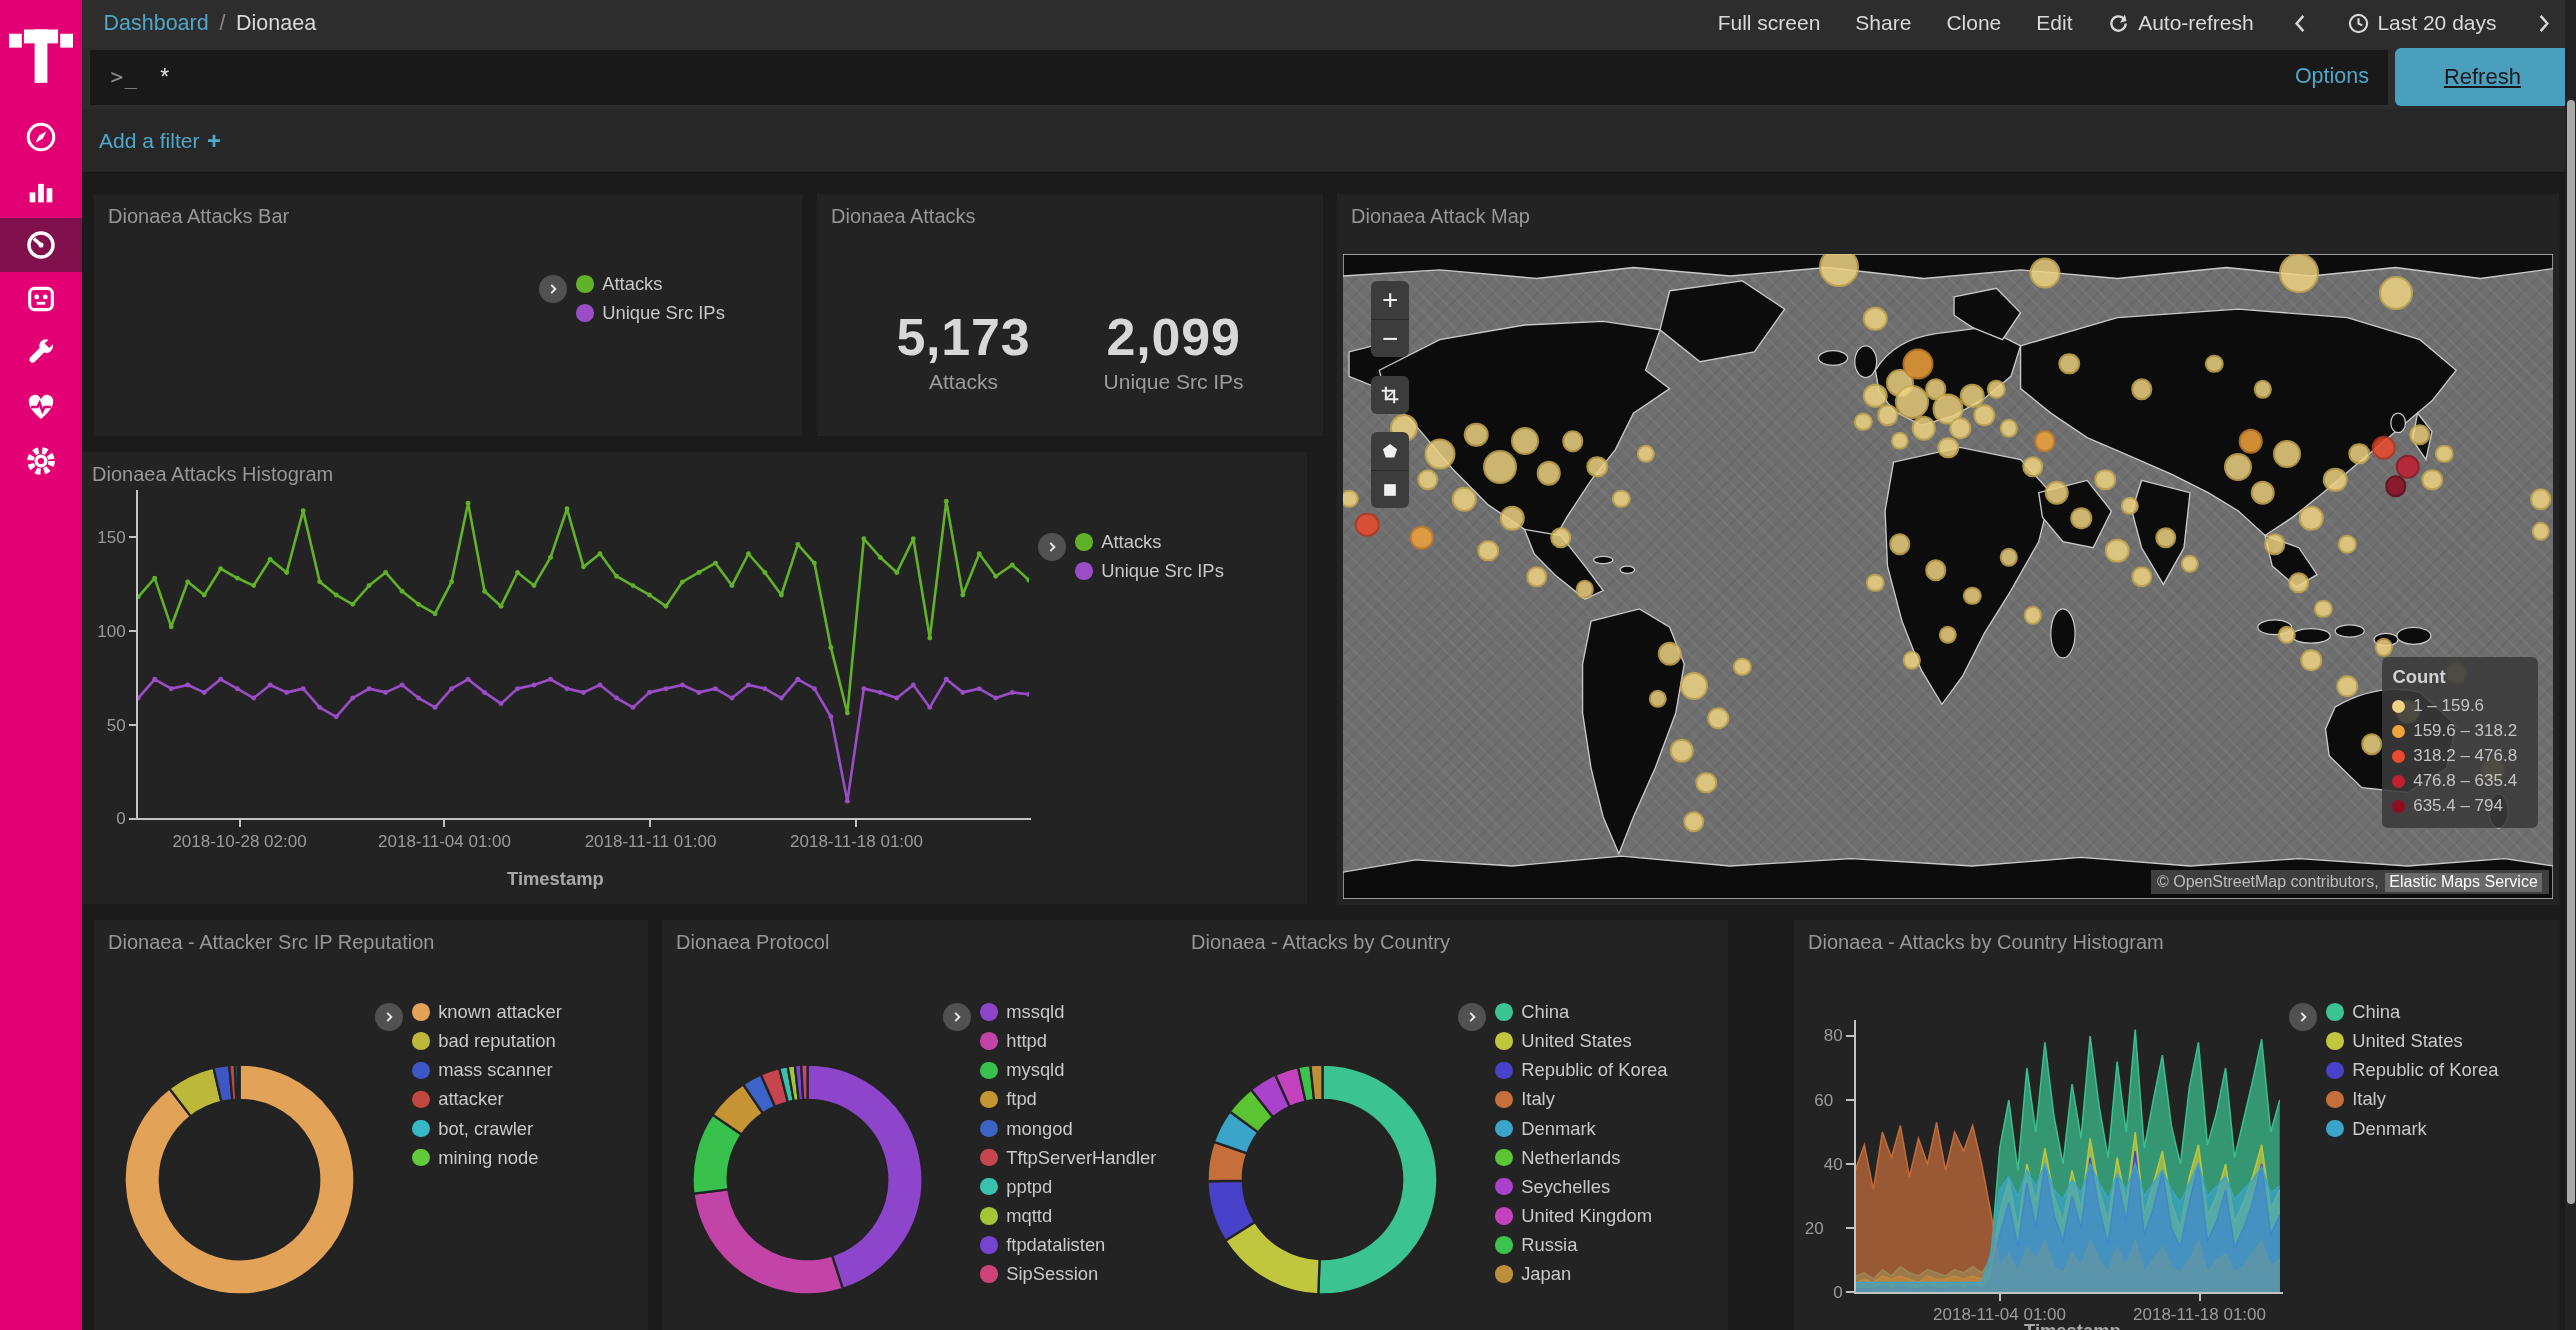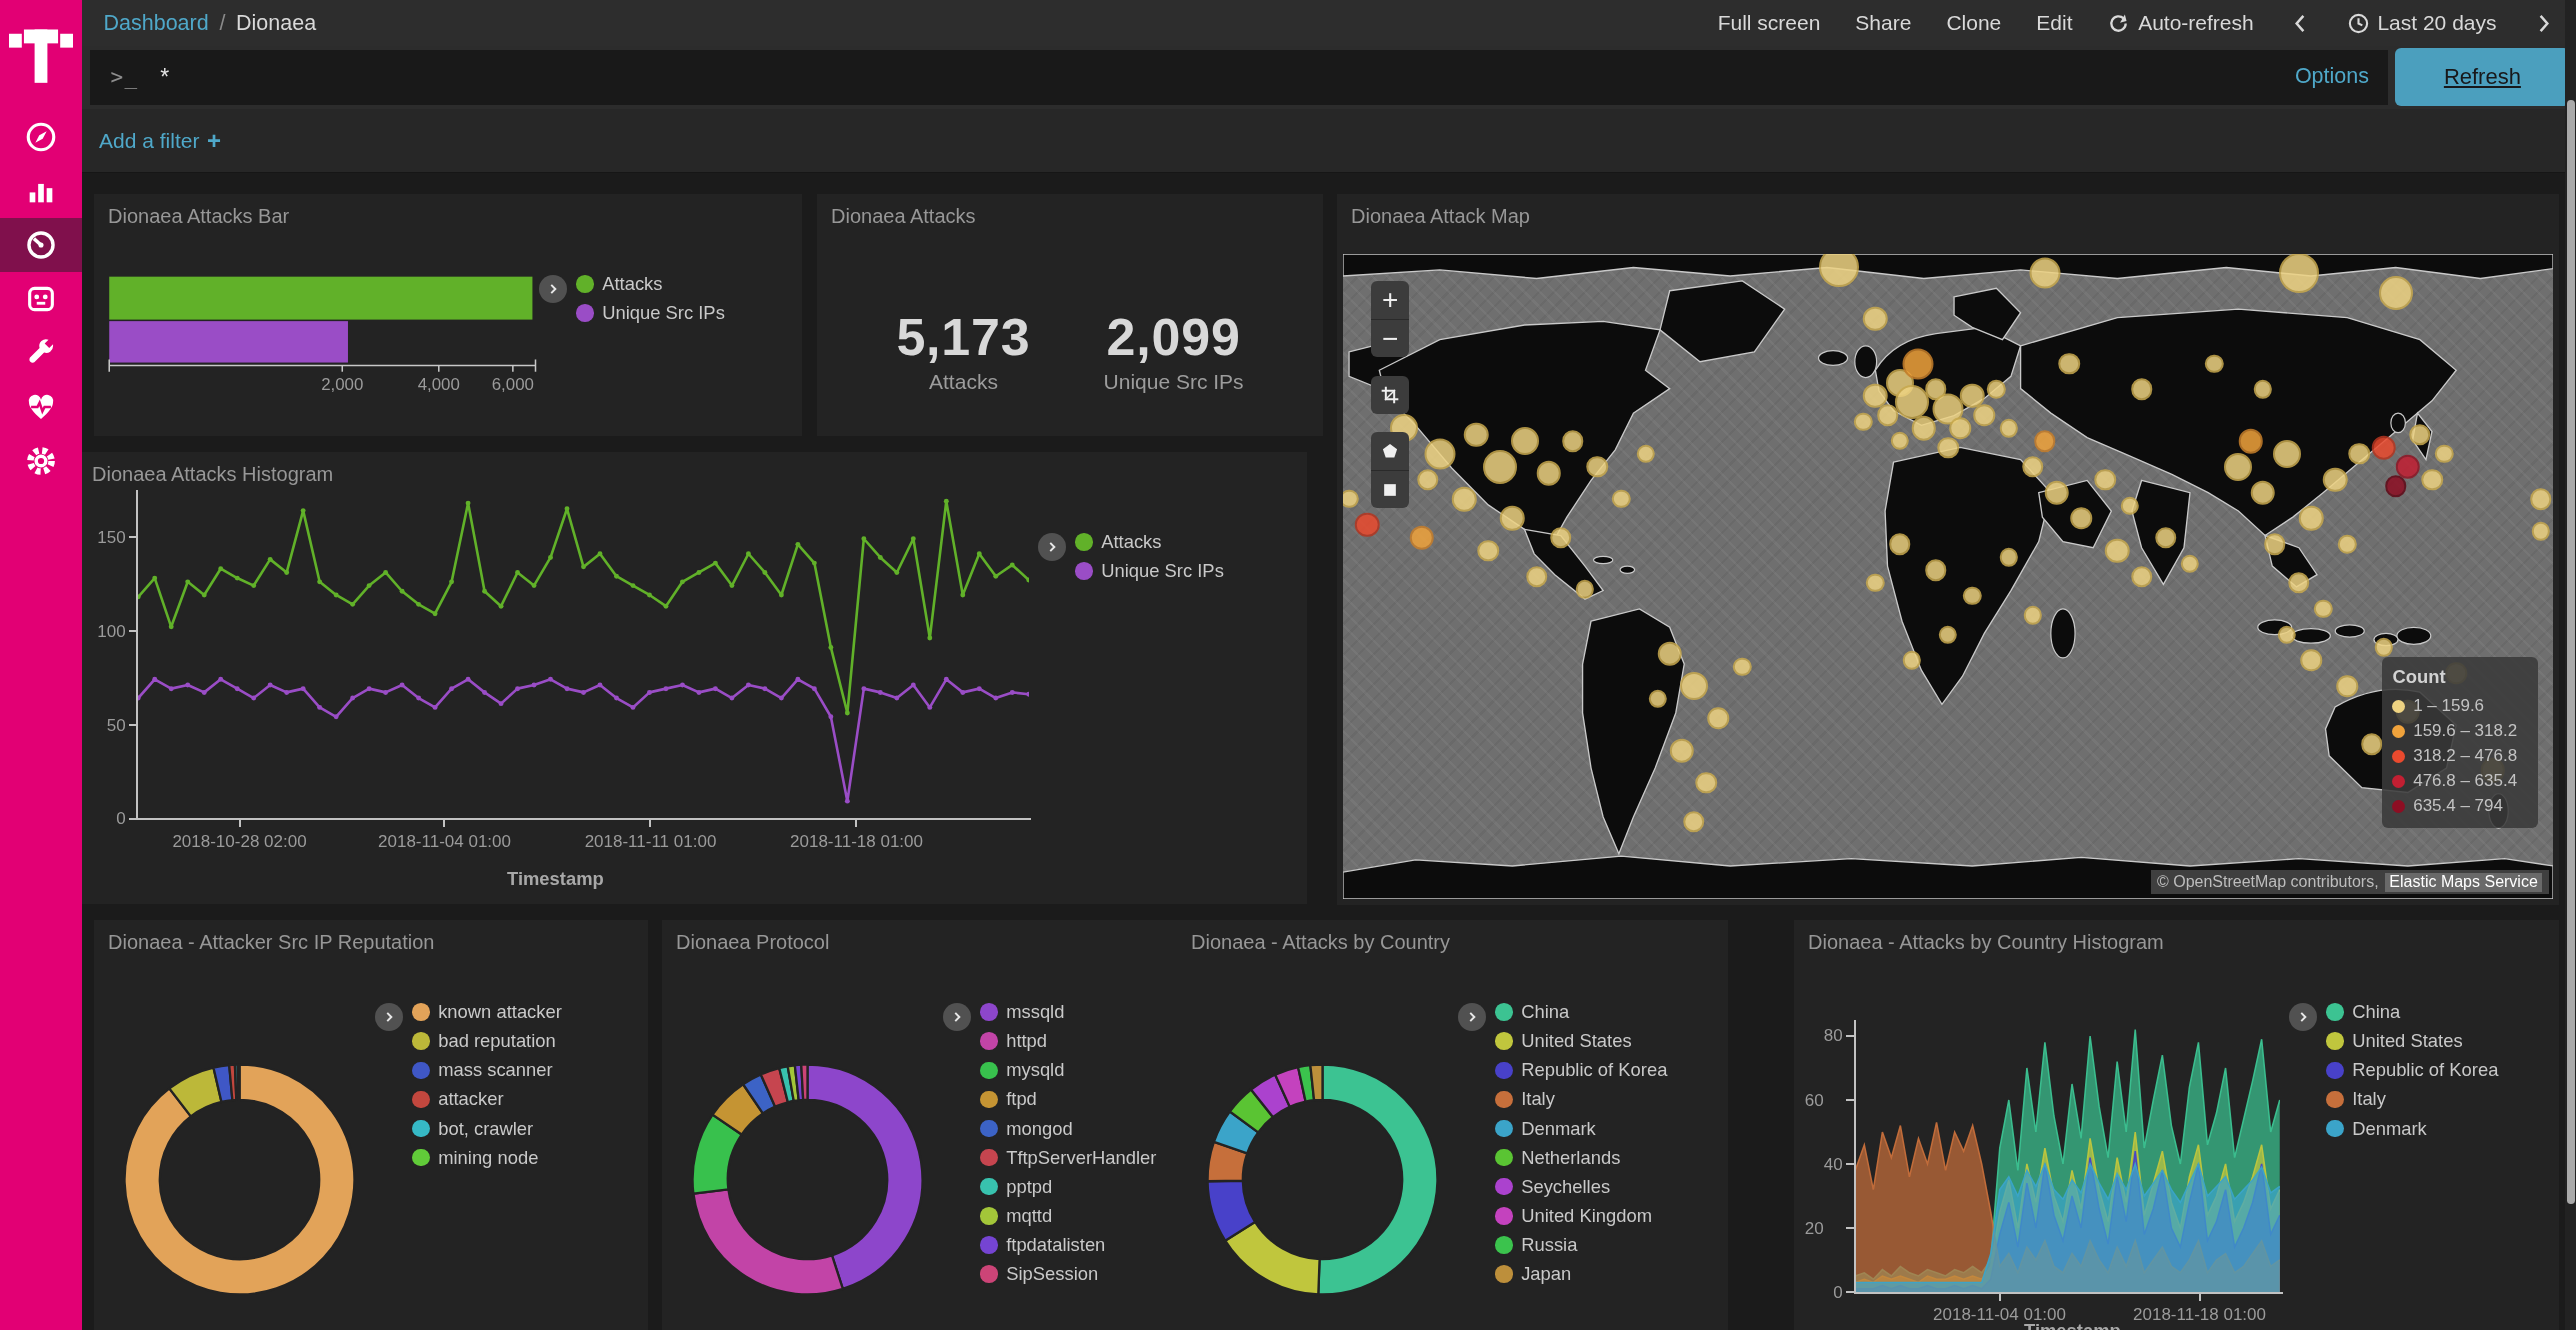--- a/index.html
+++ b/index.html
@@ -207,35 +207,20 @@
 
   <div id="filterstrip" class="strip">
     <span id="addfilter">
       <span>Add a filter</span>
       <span class="plus">+</span>
     </span>
   </div>
 
   <section class="panel" id="p-bar">
     <div class="panel-title">Dionaea Attacks Bar</div>
-    <div id="bar-chart" style="position:absolute;left:12.3px;top:75px;width:491px;height:138px">
-        <svg width="491" height="138" viewBox="0 0 640 180">
-          <rect x="4" y="10" width="552" height="56" fill="#61b129"></rect>
-          <rect x="4" y="68" width="311.39022373419925" height="54" fill="#9a4dc6"></rect>
-          <line x1="4" y1="126" x2="560" y2="126" stroke="#c8c8c8" stroke-width="2"></line>
-          <line x1="4" y1="118" x2="4" y2="134" stroke="#c8c8c8" stroke-width="2"></line>
-          <line x1="560" y1="118" x2="560" y2="134" stroke="#c8c8c8" stroke-width="2"></line>
-          <line x1="307.95812165665694" y1="126" x2="307.95812165665694" y2="134" stroke="#c8c8c8" stroke-width="2"></line>
-          <text x="307.95812165665694" y="158" text-anchor="middle" fill="#9b9b9b" font-size="22">2,000</text>
-          <line x1="433.8616980402954" y1="126" x2="433.8616980402954" y2="134" stroke="#c8c8c8" stroke-width="2"></line>
-          <text x="433.8616980402954" y="158" text-anchor="middle" fill="#9b9b9b" font-size="22">4,000</text>
-          <line x1="530.4709100825316" y1="126" x2="530.4709100825316" y2="134" stroke="#c8c8c8" stroke-width="2"></line>
-          <text x="530.4709100825316" y="158" text-anchor="middle" fill="#9b9b9b" font-size="22">6,000</text>
-        </svg>
-      </div>
     <div class="legend" id="lg-bar" style="left:445px;top:81px">
         <div class="lg-toggle">
           <svg viewBox="0 0 24 24">
             <polyline points="9,5 16,12 9,19" fill="none" stroke="#e8e8e8" stroke-width="3.4"></polyline>
           </svg>
         </div>
         <div class="lg-items">
           <div class="lg-row">
             <span class="lg-dot" style="background:#61b129"></span>
             <span class="lg-label">Attacks</span>
@@ -841,21 +826,21 @@
       </div>
   <div class="axline" style="left: 60px; top: 100px; width: 1.5px; height: 274px;"></div>
       <div class="axline" style="left: 60px; top: 372px; width: 429px; height: 1.5px;"></div>
       <div class="axline" style="left: 52px; top: 371px; width: 7.7px; height: 1.5px;"></div>
       <div class="axis-label" style="left: 10.7px; top: 363px; width: 38px; text-align: right;">0</div>
       <div class="axline" style="left: 52px; top: 307px; width: 7.7px; height: 1.5px;"></div>
       <div class="axis-label" style="left: 10.7px; top: 299px; width: 38px; ">20</div>
       <div class="axline" style="left: 52px; top: 243px; width: 7.7px; height: 1.5px;"></div>
       <div class="axis-label" style="left: 10.7px; top: 235px; width: 38px; text-align: right;">40</div>
       <div class="axline" style="left: 52px; top: 179px; width: 7.7px; height: 1.5px;"></div>
-      <div class="axis-label" style="left: 10.7px; top: 171px; width: 38px; text-align: left;">60</div>
+      <div class="axis-label" style="left: 10.7px; top: 171px; width: 38px; text-align: center;">60</div>
       <div class="axline" style="left: 52px; top: 115px; width: 7.7px; height: 1.5px;"></div>
       <div class="axis-label" style="left: 10.7px; top: 106px; width: 38px; text-align: right;">80</div>
       <div class="axline" style="left: 205px; top: 372px; width: 1.5px; height: 9.2px;"></div>
       <div class="axis-label" style="left: 121px; top: 385px; width: 169px; text-align: center;">2018-11-04 01:00</div>
       <div class="axline" style="left: 405px; top: 372px; width: 1.5px; height: 9.2px;"></div>
       <div class="axis-label" style="left: 321px; top: 385px; width: 169px; text-align: center;">2018-11-18 01:00</div>
     </section>
 
   <div id="scrollbar">
     <div id="scroll-thumb"></div>

